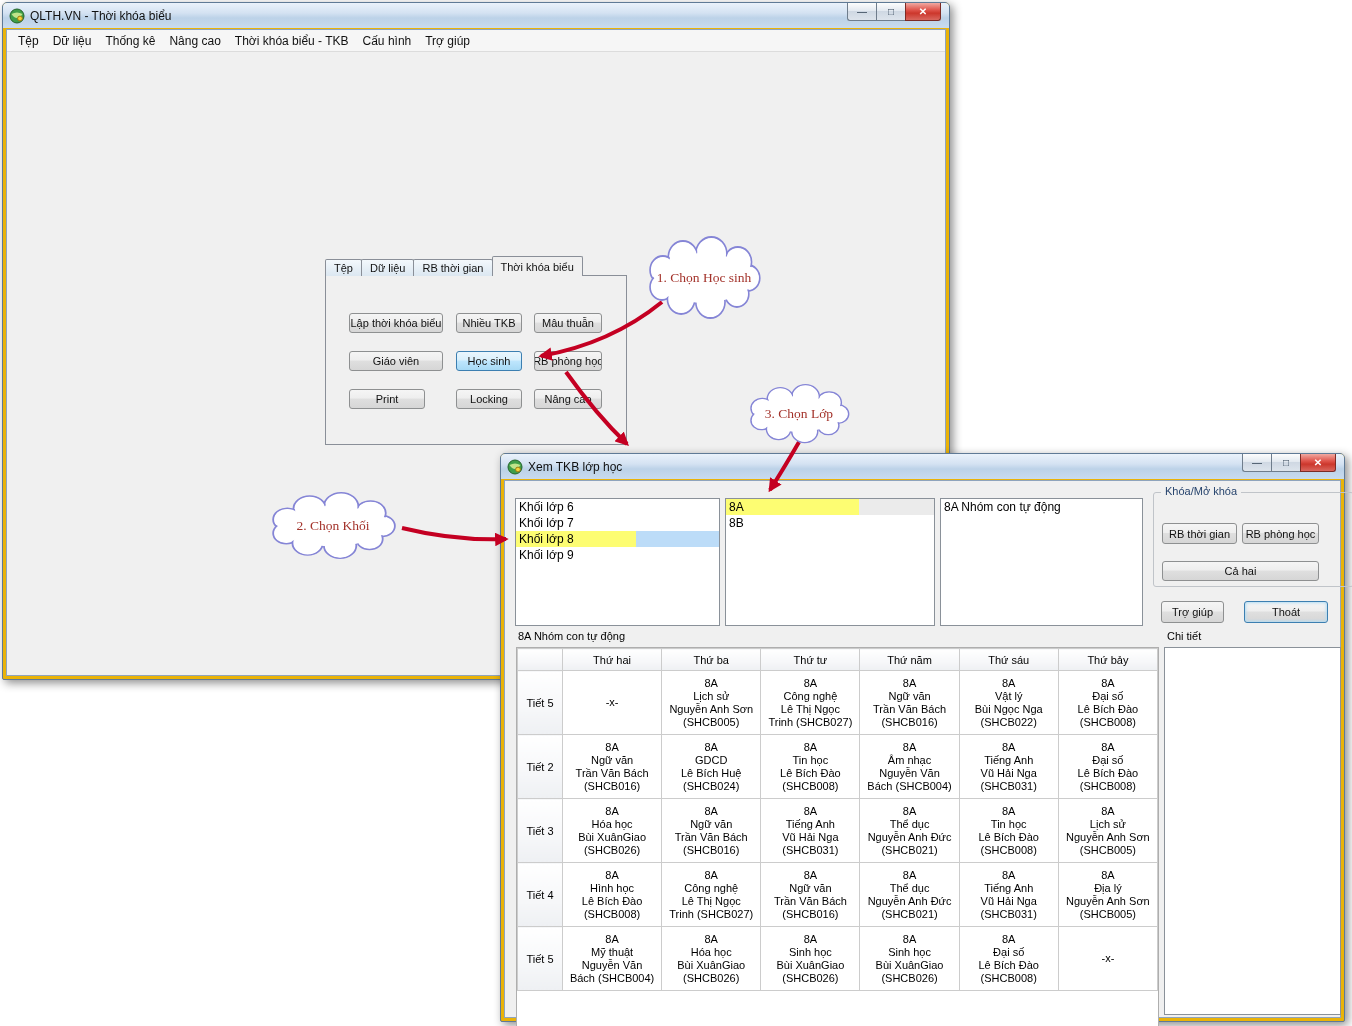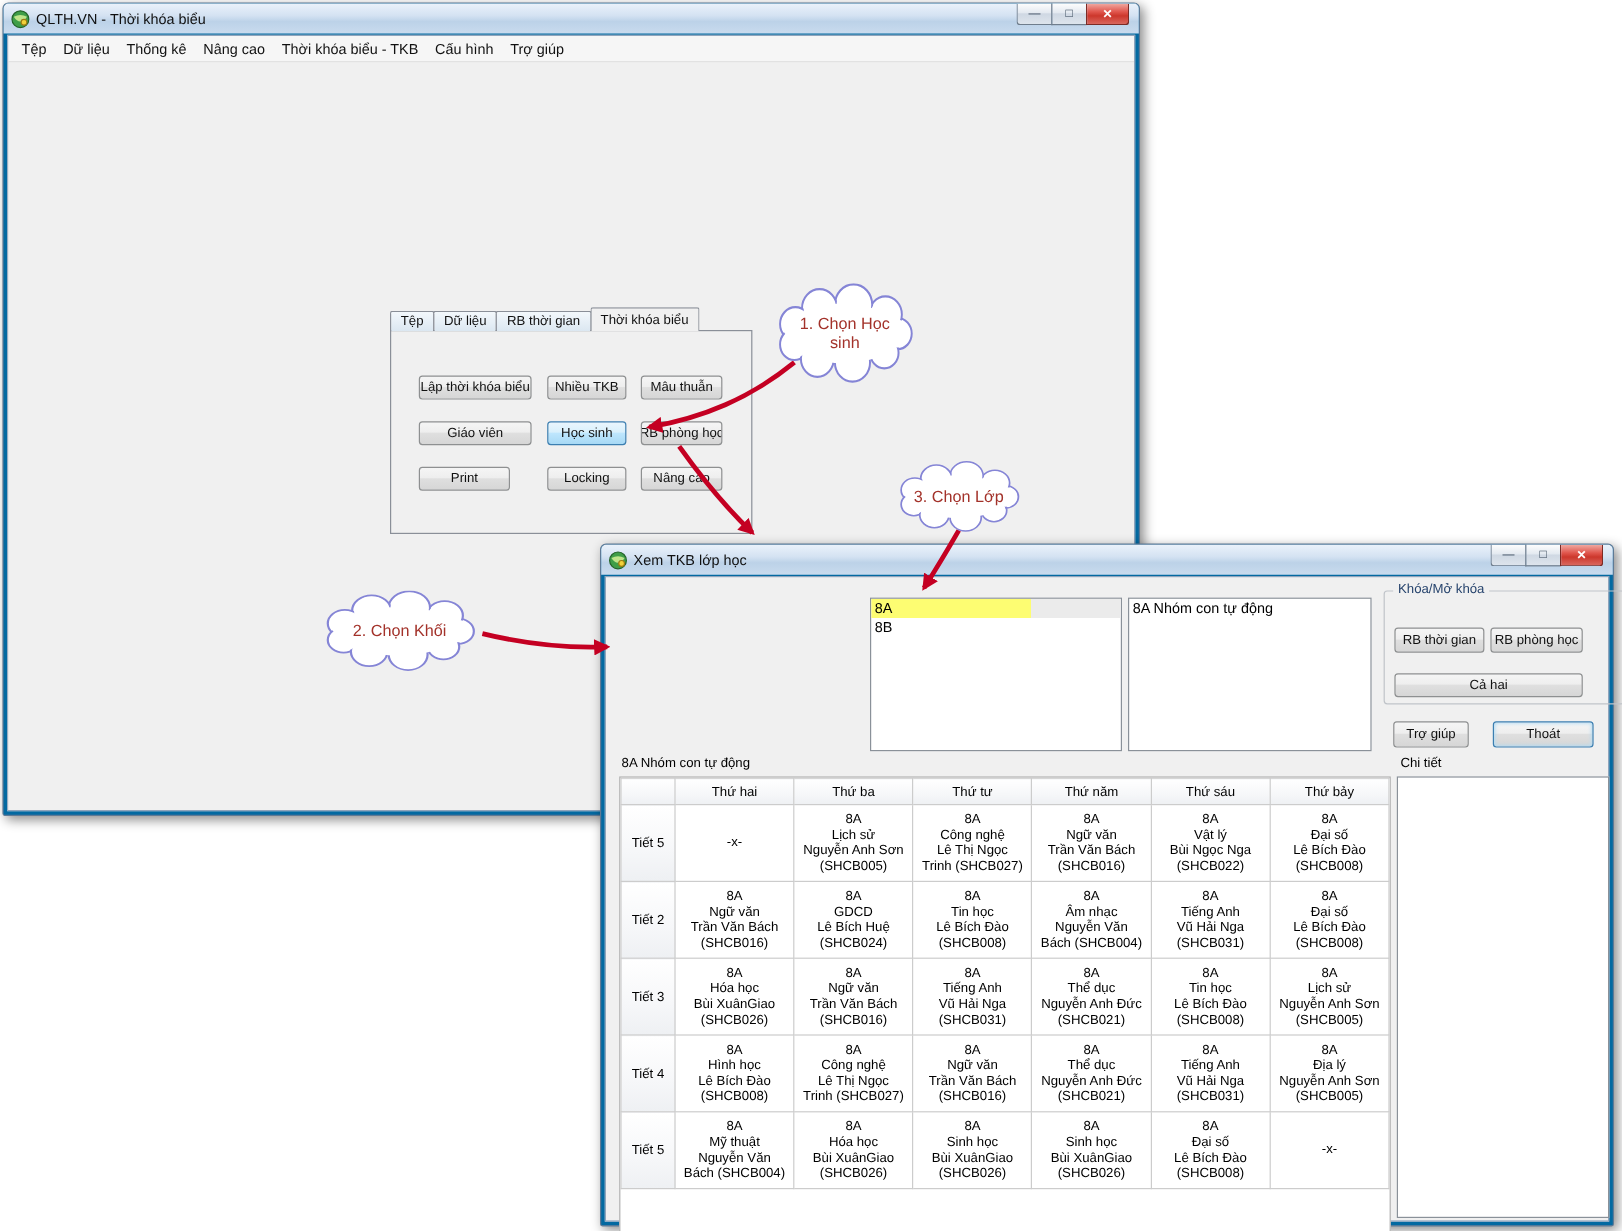--- a/index.html
+++ b/index.html
@@ -2,21 +2,21 @@
 <html><head>
 <meta charset="utf-8">
 <style>
   html,body{margin:0;padding:0;}
   body{
     width:1352px;height:1026px;position:relative;overflow:hidden;
     background:#ffffff;font-family:"Liberation Sans",sans-serif;
     --hl-yellow:#fdfd72;--sel-blue:#bcdcf8;--sel-gray:#ebebeb;--arrow-red:#c40022;
   }
   
-  .window{position:absolute;box-sizing:border-box;background:#0369a1;border:1px solid #5f7a96;
+  .window{position:absolute;box-sizing:border-box;background:#eab308;border:1px solid #5f7a96;
     border-radius:5px 5px 2px 2px;box-shadow:3px 3px 10px rgba(0,0,0,.45);}
   .window.main{left:2px;top:2px;width:948px;height:678px;z-index:1;}
   .window.dialog{left:500px;top:453px;width:845px;height:569px;z-index:10;}
   .titlebar{height:25px;display:flex;align-items:center;padding:0 6px;position:relative;
     background:linear-gradient(#eaf2fb,#d4e2f2 40%,#bcd2e8 60%,#c9dbee);border-radius:4px 4px 0 0;}
   .title-icon{width:16px;height:16px;margin-right:5px;flex:0 0 auto;}
   .title-text{font-size:12px;color:#101010;white-space:nowrap;}
   .win-controls{position:absolute;top:0;right:8px;display:flex;}
   .ctl{height:18px;box-sizing:border-box;border:1px solid #6f7d8c;border-top:none;
     display:flex;align-items:center;justify-content:center;font-size:10px;color:#2e3f52;
@@ -66,21 +66,21 @@
   .tt td{height:64px;text-align:center;vertical-align:middle;padding:2px 1px;line-height:13px;color:#000;}
   .tt th.rowlabel{height:64px;background:linear-gradient(#ffffff,#f6f7f9 60%,#eef0f3);}
   
   #arrows{position:absolute;left:0;top:0;z-index:40;pointer-events:none;}
   #arrows path.arrow{fill:none;stroke:var(--arrow-red);stroke-width:4;}
   #arrows marker path{fill:var(--arrow-red);}
   .cloud{position:absolute;z-index:45;pointer-events:none;}
   .cloud svg{position:absolute;left:0;top:0;width:100%;height:100%;}
   .cloud-text{position:absolute;left:0;top:0;right:0;bottom:0;z-index:2;
     display:flex;align-items:center;justify-content:center;text-align:center;
-    font-family:Liberation Sans, sans-serif;font-size:13.5px;line-height:1.15;color:#a3322a;padding:10px 16px;}
+    font-family:Liberation Serif, serif;font-size:13.5px;line-height:1.15;color:#a3322a;padding:10px 16px;}
 </style>
 </head>
 <body style="--hl-yellow: #fdfd72; --sel-blue: #bcdcf8; --sel-gray: #ebebeb; --arrow-red: #c40022;">
 
 <div class="window main">
   <div class="titlebar">
     <svg class="title-icon" viewBox="0 0 16 16">
       <circle cx="8" cy="8" r="7" fill="#3f9e48" stroke="#24632a"></circle>
       <path d="M2.5 6 Q8 3 13.5 6 Q11 10 8 10 Q5 10 2.5 6Z" fill="#bfe48a"></path>
       <circle cx="11" cy="10.5" r="2.4" fill="#f2d23a" stroke="#9b7b12"></circle>
@@ -134,20 +134,26 @@
       <circle cx="11" cy="10.5" r="2.4" fill="#f2d23a" stroke="#9b7b12"></circle>
     </svg>
     <span class="title-text">Xem TKB lớp học</span>
   </div>
   <div class="win-controls">
     <div class="ctl min">—</div>
     <div class="ctl max">□</div>
     <div class="ctl close">✕</div>
   </div>
   <div class="client" style="display:block;">
+    <div class="listbox" id="grade-list" style="left:10px;top:17px;width:205px;height:128px;">
+        <div class="lb-item">Khối lớp 6</div>
+        <div class="lb-item">Khối lớp 7</div>
+        <div class="lb-item sel-split-blue">Khối lớp 8</div>
+        <div class="lb-item">Khối lớp 9</div>
+      </div>
     <div class="listbox" id="class-list" style="left:220px;top:17px;width:210px;height:128px;">
         <div class="lb-item sel-split-gray">8A</div>
         <div class="lb-item">8B</div>
       </div>
     <div class="listbox" id="group-list" style="left:435px;top:17px;width:203px;height:128px;">
         <div class="lb-item">8A Nhóm con tự động</div>
       </div>
 
     <div class="groupbox" id="lock-group" style="left:648px;top:11px;width:201px;height:95px;">
       <span class="gb-label">Khóa/Mở khóa</span>

